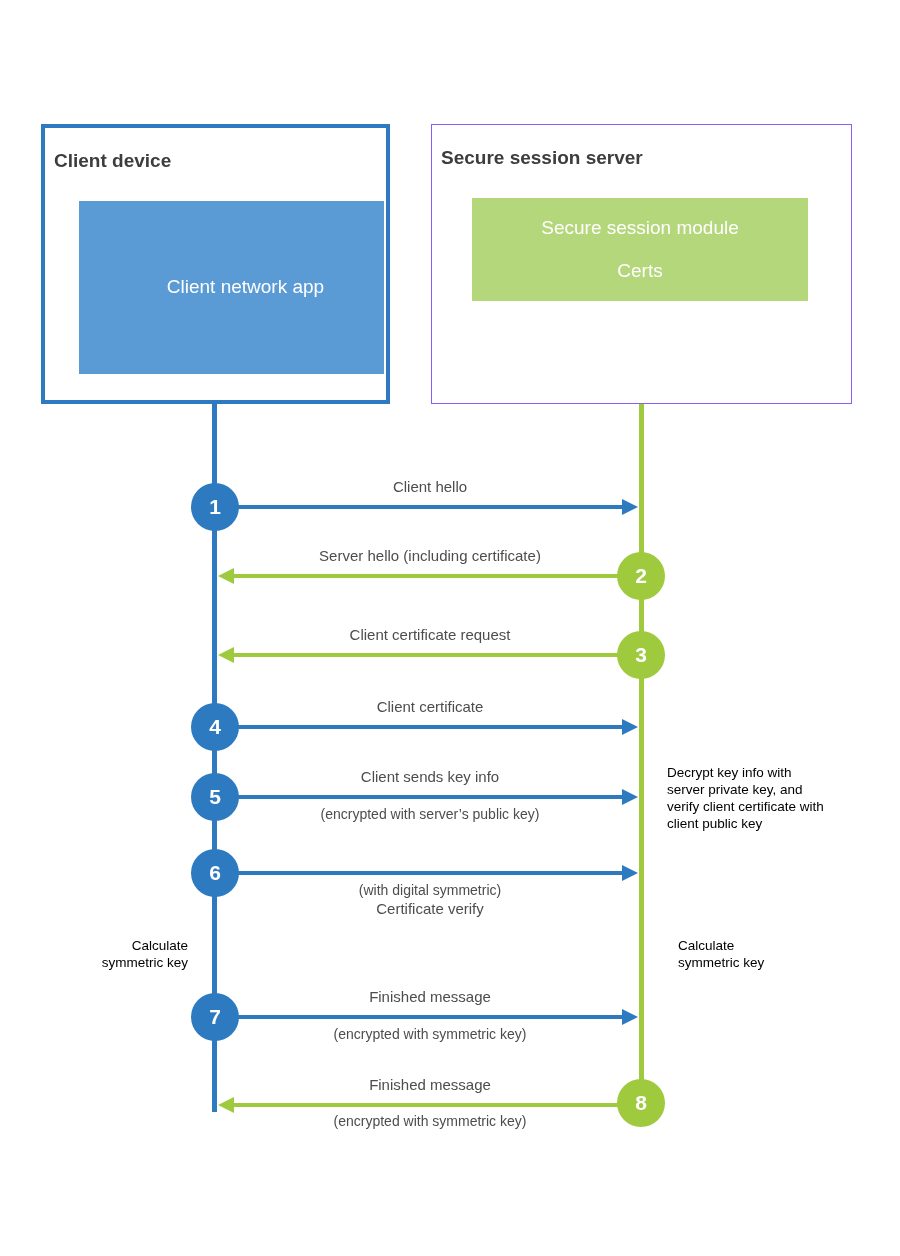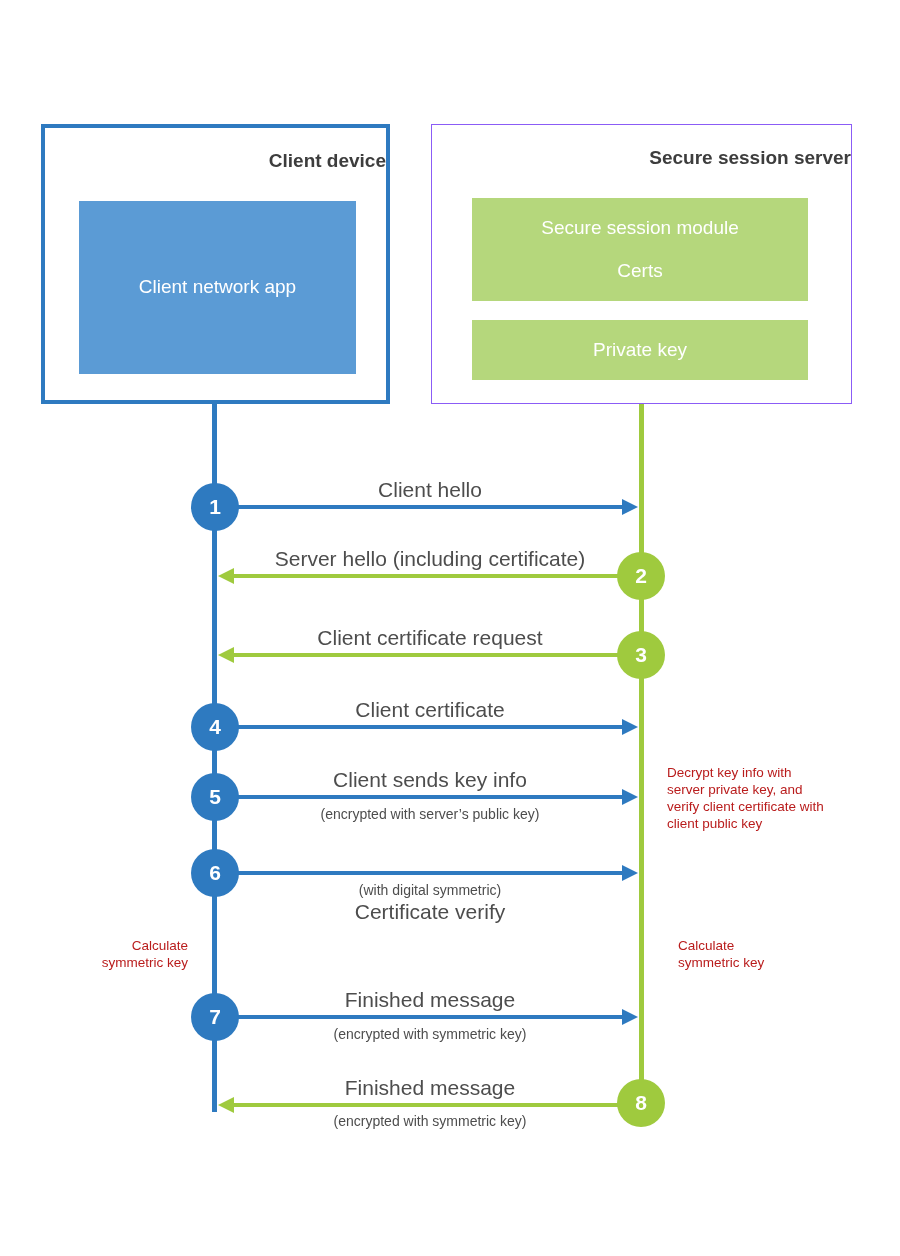--- a/index.html
+++ b/index.html
@@ -8,25 +8,25 @@
     font-family:"Liberation Sans","DejaVu Sans",sans-serif;
   }
   .page-title{
     position:absolute;left:36px;top:26px;font-size:27px;font-weight:300;
     color:#595959;letter-spacing:.2px;
   }
   
   .entity{position:absolute;top:124px;height:280px;background:#fff;box-sizing:border-box;}
   .entity.client{left:41px;width:349px;border:4px solid #2e7ac0;}
   .entity.server{left:431px;width:421px;border:1px solid #8b5cf6;}
-  .entity-title{margin-top:22px;text-align:right;font-size:19px;font-weight:700;color:#3d3d3d;}
+  .entity-title{margin-top:22px;text-align:left;font-size:19px;font-weight:700;color:#3d3d3d;padding-left:9px;}
   .app-box{
     position:absolute;left:34px;top:73px;width:277px;height:173px;background:#5b9bd5;
     display:flex;align-items:center;justify-content:center;text-align:center;
-    color:#fff;font-size:19px;line-height:1.4;
+    color:#fff;font-size:19px;line-height:1.4;padding-left:28px;
   }
   .app-box span{display:inline-block;max-width:170px;}
   .module-bar{
     position:absolute;left:40px;width:336px;height:60px;background:#b5d77c;
     display:flex;align-items:center;justify-content:center;
     color:#fff;font-size:19px;
   }
   .module-bar.m0{top:73px;}
   .module-bar.m1{top:116px;}
   .module-bar.m2{top:195px;}
@@ -52,27 +52,27 @@
   .badge{
     position:absolute;width:48px;height:48px;border-radius:50%;
     display:flex;align-items:center;justify-content:center;
     color:#fff;font-size:21px;font-weight:700;z-index:3;
   }
   .badge.blue{left:191px;background:#2e7ac0;}
   .badge.green{left:617px;background:#9fca3e;}
   
   .msg-label{
     position:absolute;left:230px;width:400px;text-align:center;
-    font-size:21px;color:#4d4d4d;z-index:2;
+    font-size:15px;color:#4d4d4d;z-index:2;
   }
   .msg-sub{
     position:absolute;left:230px;width:400px;text-align:center;
     font-size:14px;color:#4d4d4d;z-index:2;
   }
-  .note{position:absolute;font-size:13.5px;color:#b91c1c;line-height:1.26;z-index:2;}
+  .note{position:absolute;font-size:13.5px;color:#000000;line-height:1.26;z-index:2;}
   .note.decrypt{left:667px;top:764px;width:158px;text-align:left;}
   .note.calc-left{left:68px;top:937px;width:120px;text-align:right;}
   .note.calc-right{left:678px;top:937px;width:120px;text-align:left;}
 </style>
 </head>
 <body>
 
 <div class="canvas">
 
 
@@ -80,21 +80,20 @@
     <div class="entity-title">Client device</div>
     <div class="app-box">
       <span>Client network app</span>
     </div>
   </div>
 
   <div class="entity server">
     <div class="entity-title">Secure session server</div>
     <div class="module-bar m0">Secure session module</div>
     <div class="module-bar m1">Certs</div>
-    <div class="module-bar m2">Private key</div>
   </div>
 
   <div class="lifeline blue"></div>
   <div class="lifeline green"></div>
 
   <div class="msg-label" style="top:478px;">Client hello</div>
   <div class="arrow blue right" style="top:505px;"></div>
   <div class="badge blue" style="top:483px;">1</div>
 
   <div class="msg-label" style="top:547px;">Server hello (including certificate)</div>

